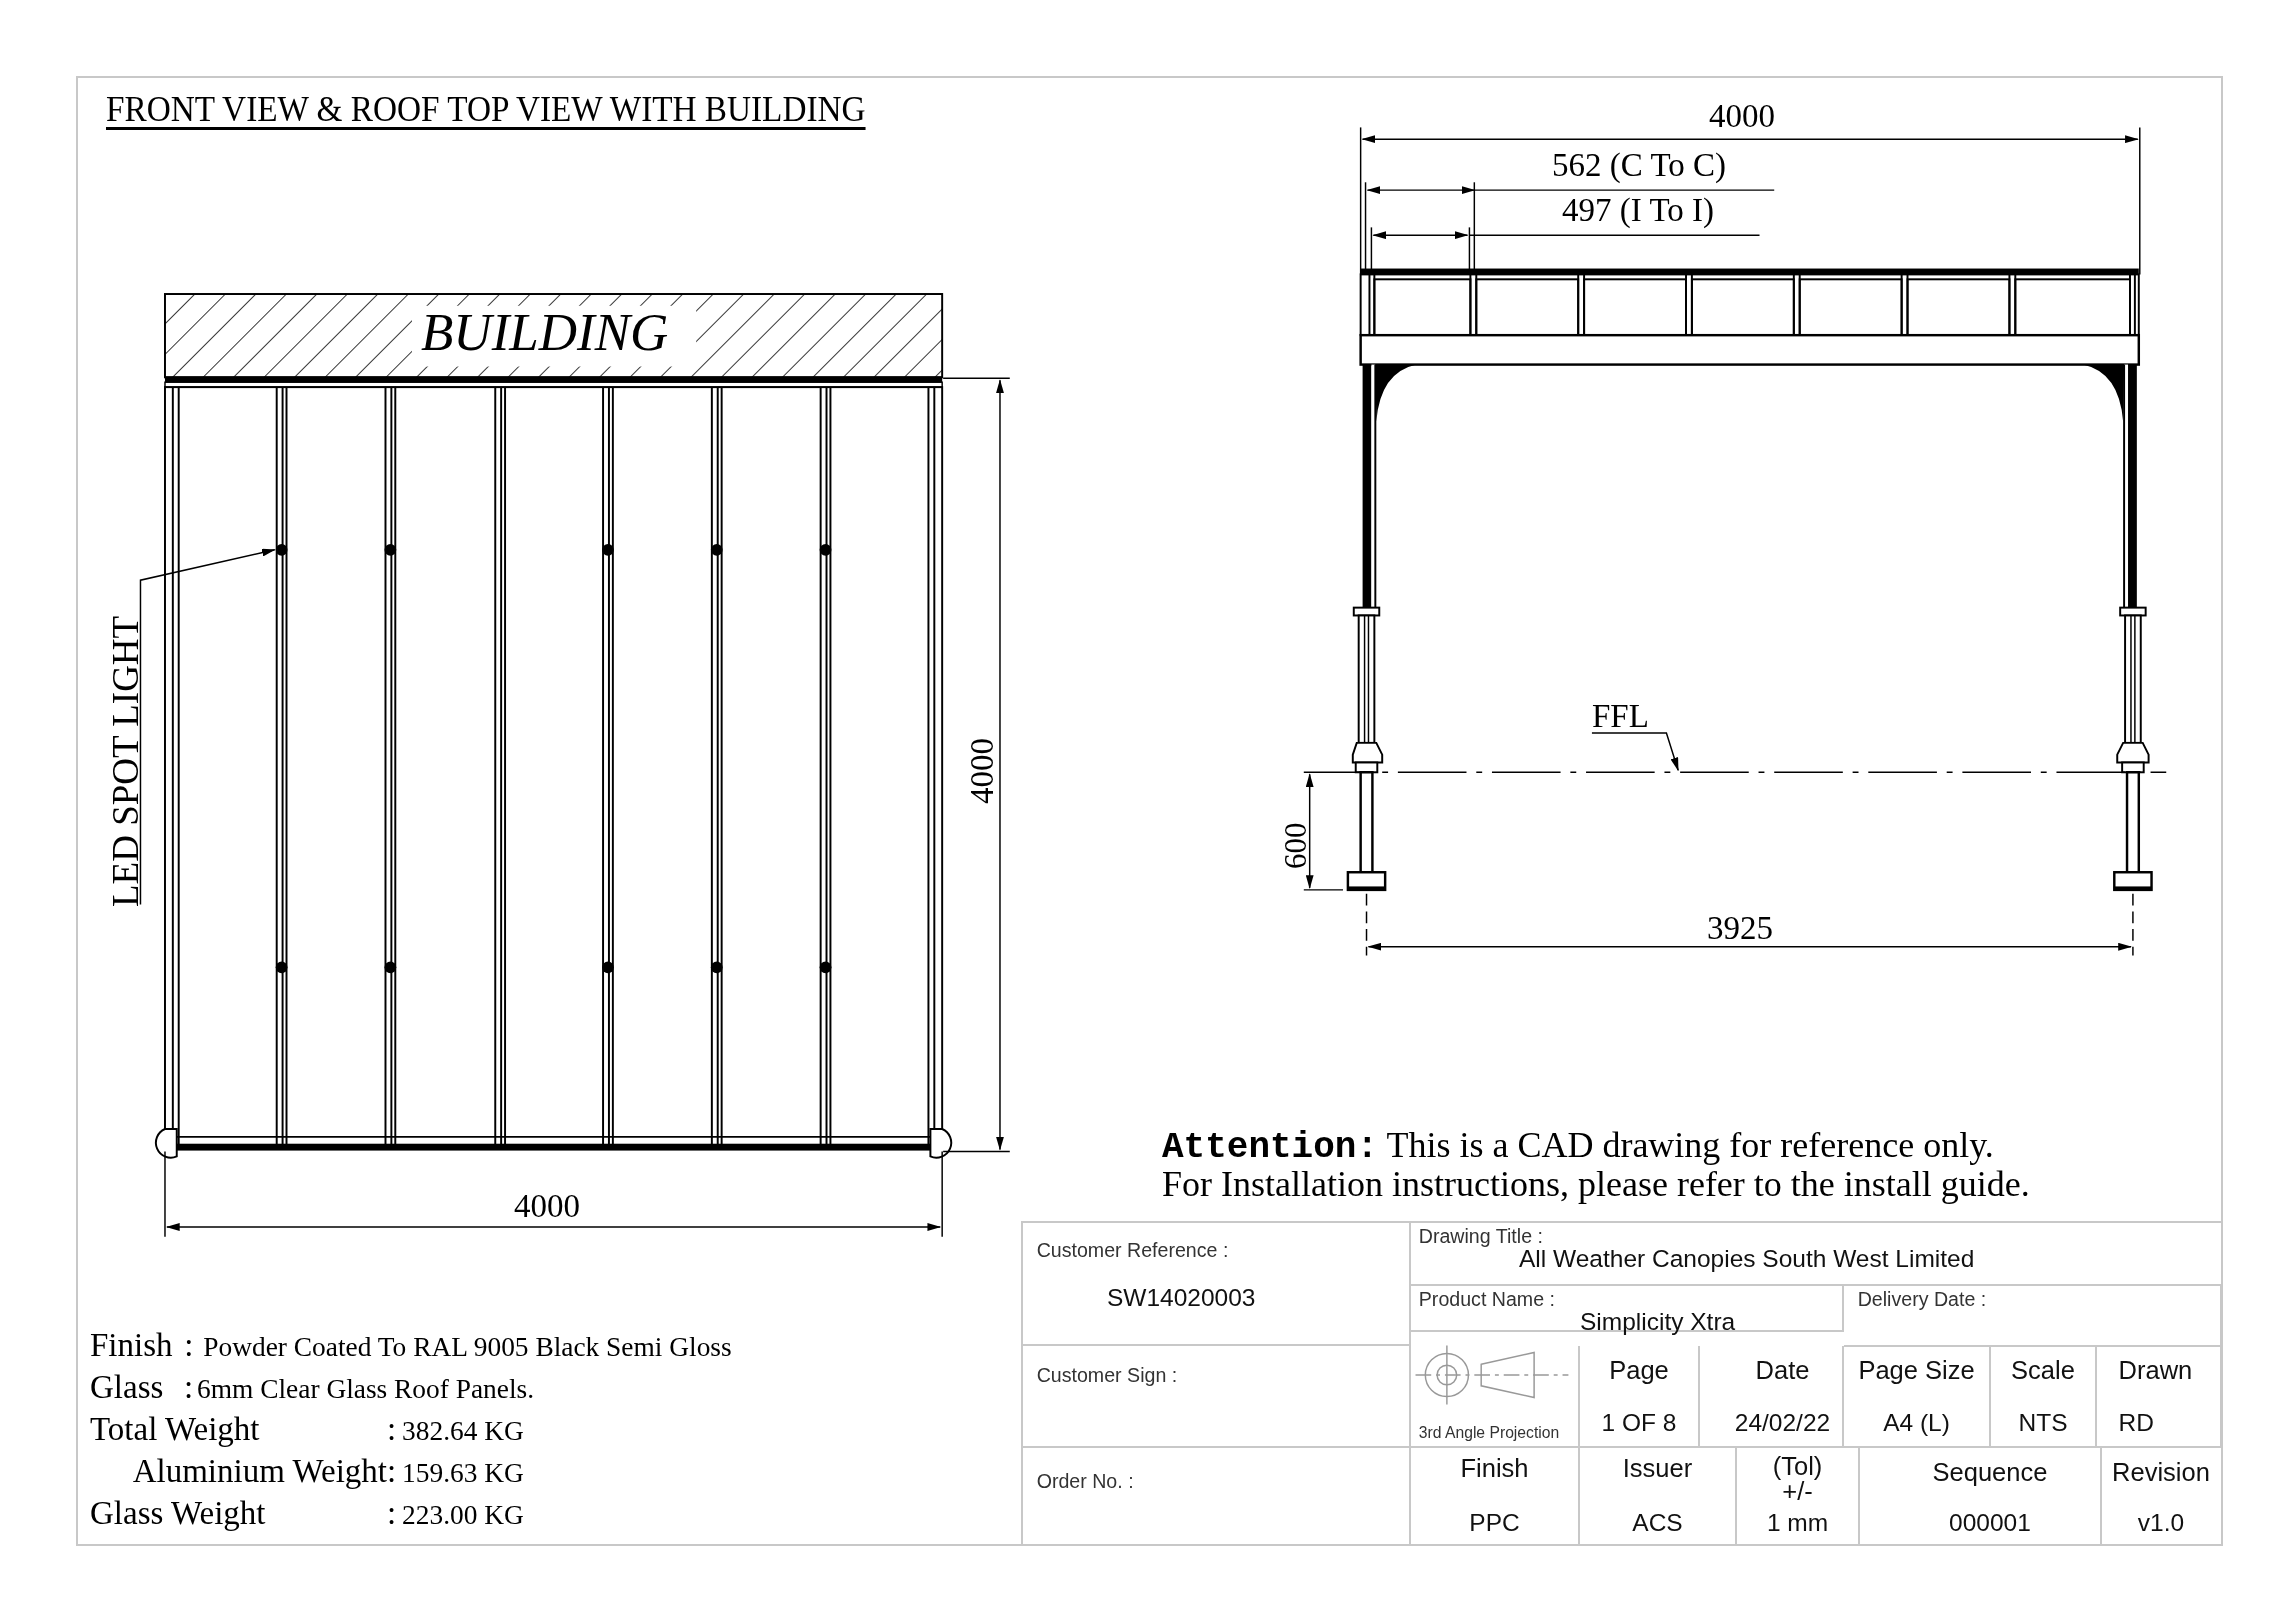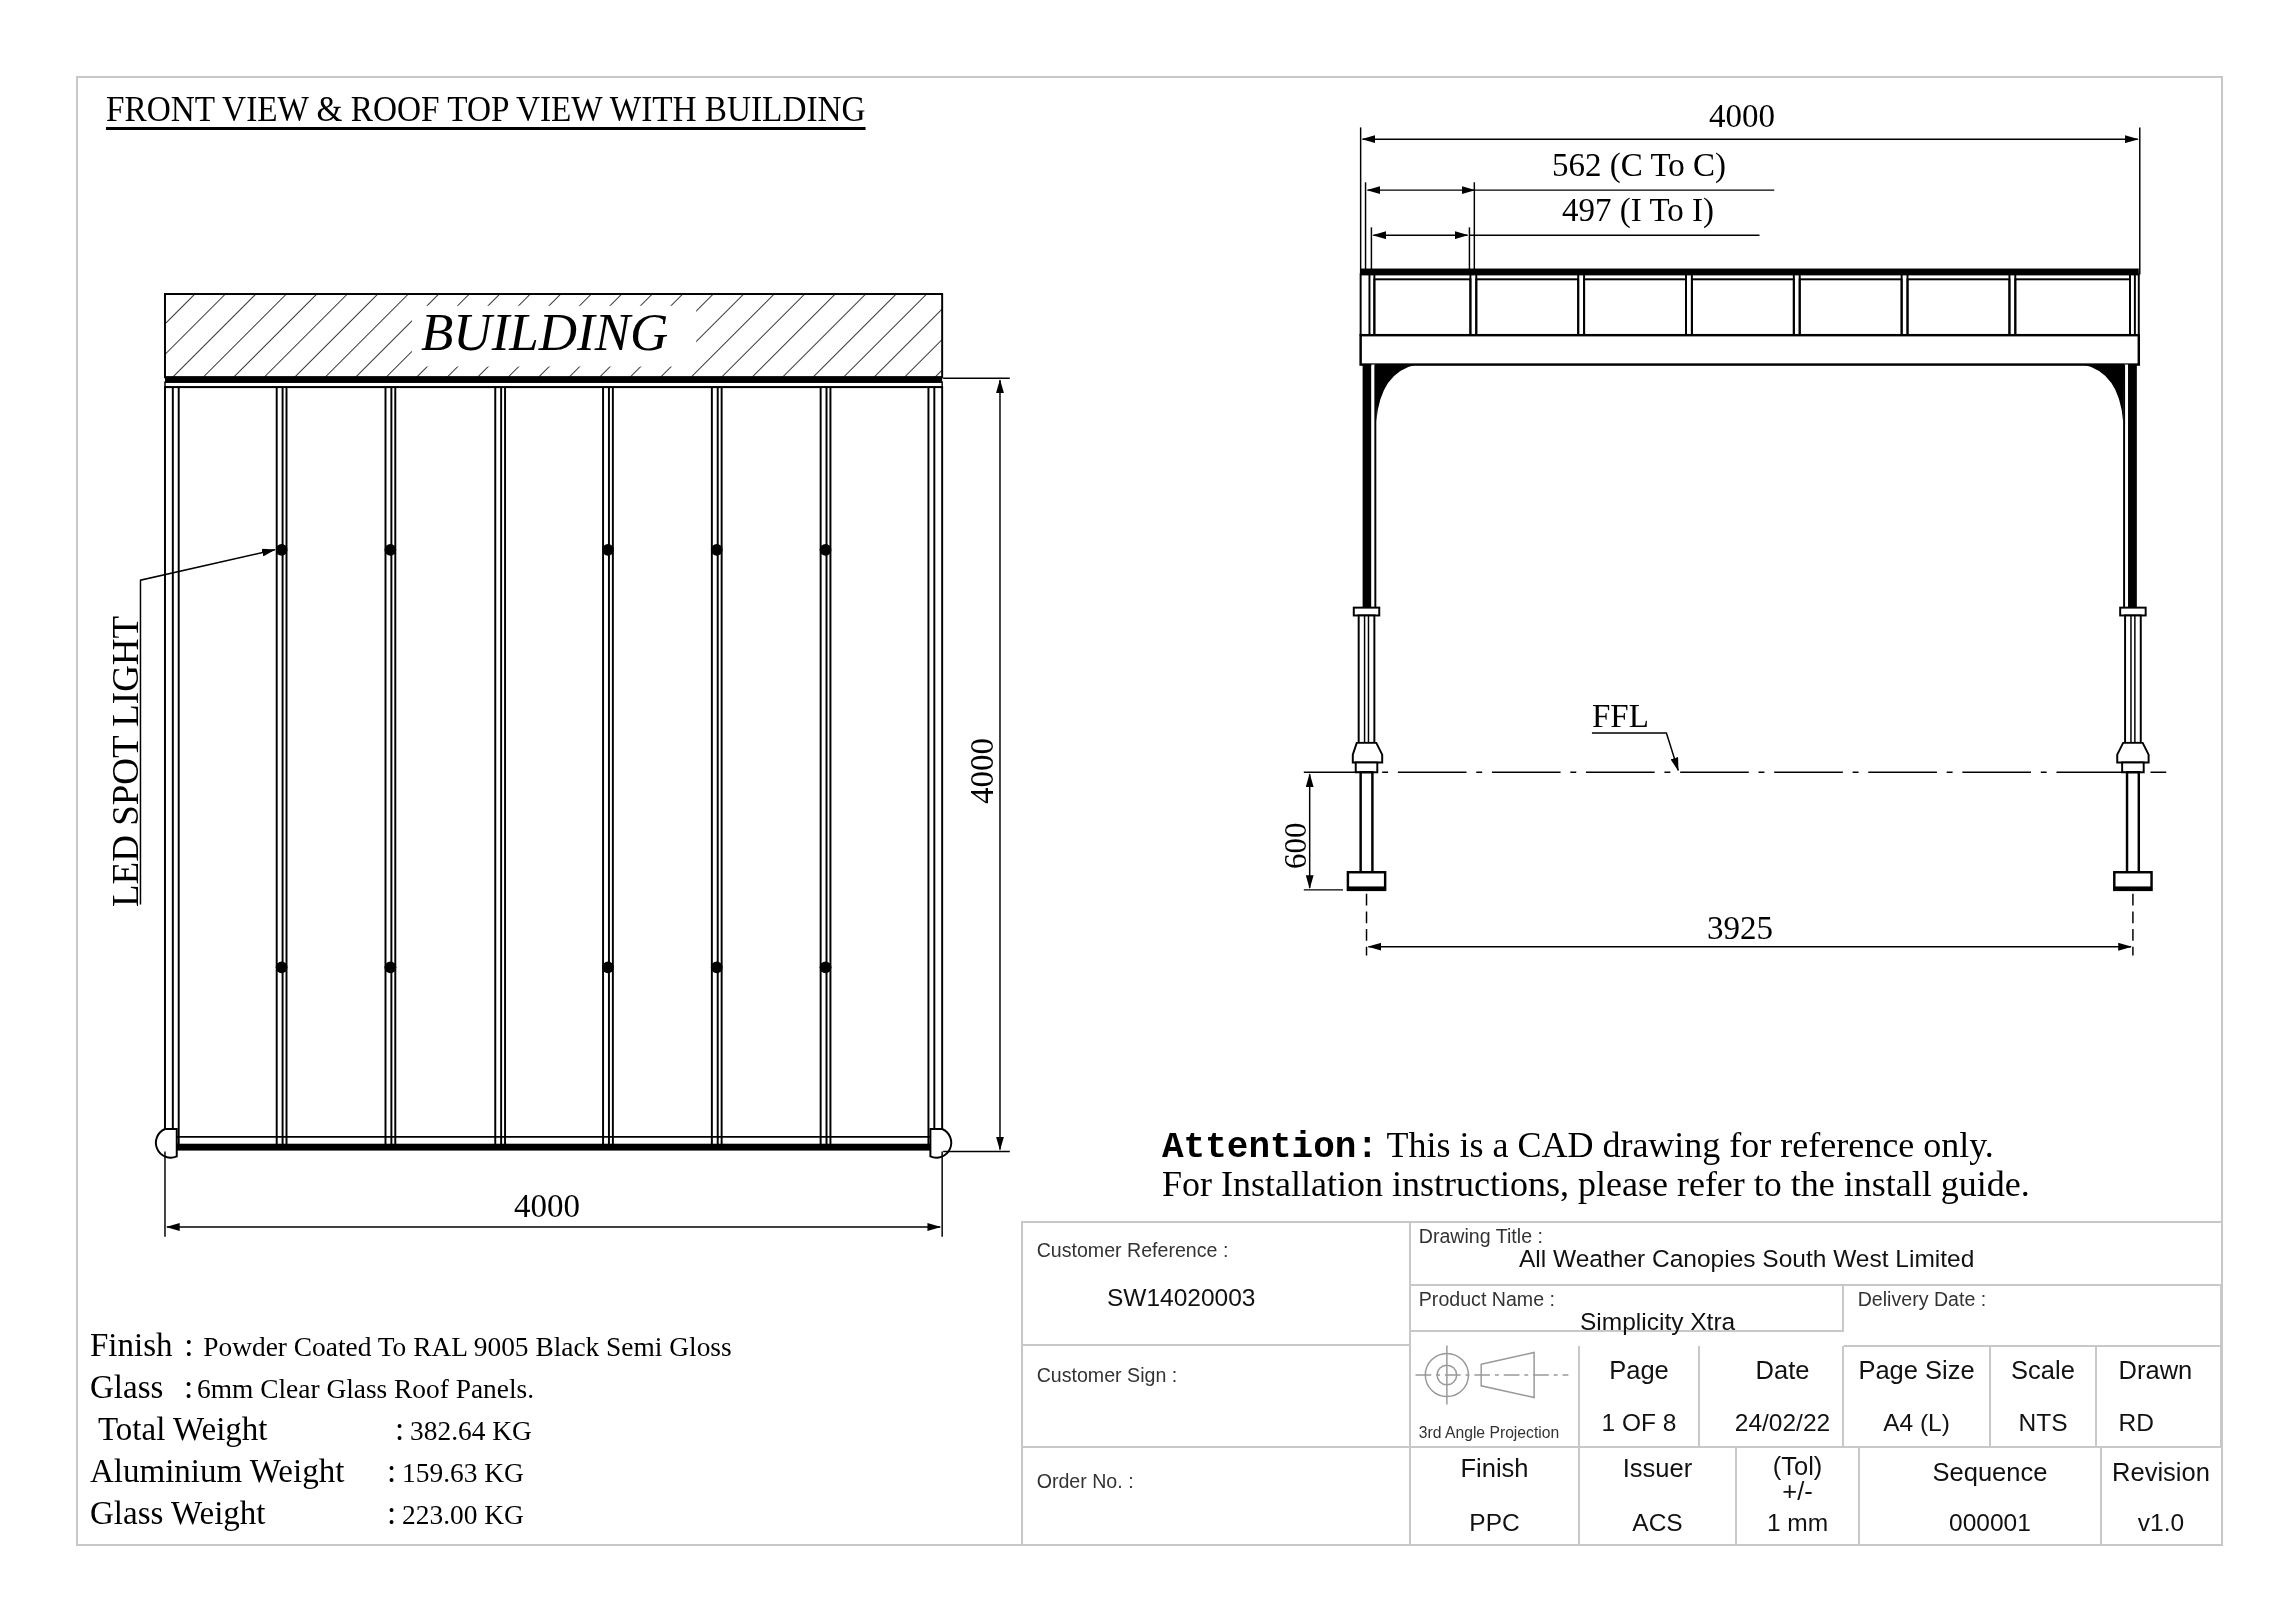--- a/index.html
+++ b/index.html
@@ -253,26 +253,26 @@
     <span class="note-key">Finish</span>
     <span style="margin:0 9.8px 0 11.8px;">:</span>
     <span class="note-val">Powder Coated To RAL 9005 Black Semi Gloss</span>
   </div>
   <div class="note-row">
     <span class="note-key" style="width:94px;">Glass</span>
     <span style="margin:0 3.9px 0 0;">:</span>
     <span class="note-val">6mm Clear Glass Roof Panels.</span>
   </div>
   <div class="note-row">
-    <span class="note-key" style="width:297px;margin-left:8px;">Total Weight</span>
+    <span class="note-key" style="width:297px;">Total Weight</span>
     <span style="margin:0 5.9px 0 0;">:</span>
     <span class="note-val">382.64 KG</span>
   </div>
   <div class="note-row">
-    <span class="note-key" style="width:297px;">Aluminium Weight</span>
+    <span class="note-key" style="width:297px;text-align:right;">Aluminium Weight</span>
     <span style="margin:0 5.9px 0 0;">:</span>
     <span class="note-val">159.63 KG</span>
   </div>
   <div class="note-row">
     <span class="note-key" style="width:297px;">Glass Weight</span>
     <span style="margin:0 5.9px 0 0;">:</span>
     <span class="note-val">223.00 KG</span>
   </div>
 </div>
 

